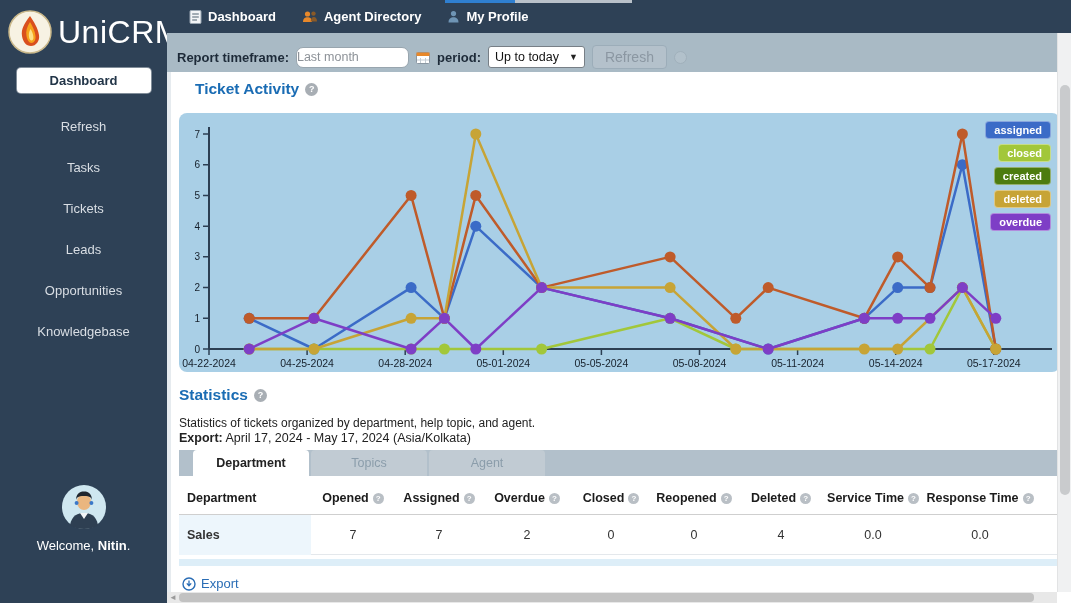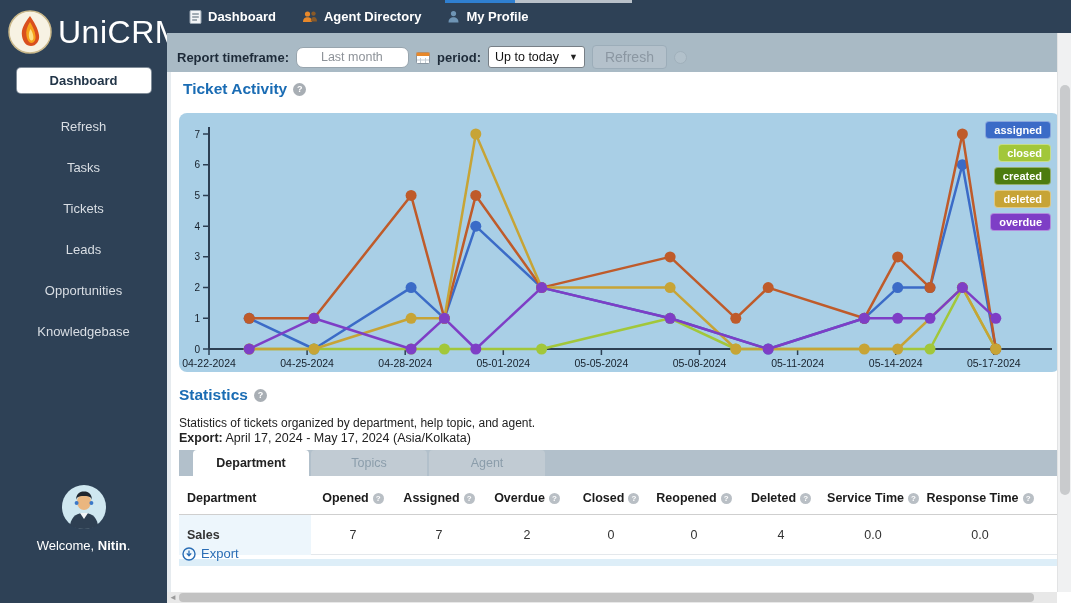--- a/index.html
+++ b/index.html
@@ -20,21 +20,21 @@
 
   
   #main{position:absolute;left:167px;top:0;width:904px;height:603px;}
   #topnav{position:absolute;left:0;top:0;width:904px;height:33px;background:#2e4156;display:flex;align-items:center;padding-left:22px;gap:26px;}
   .nav-item{display:flex;align-items:center;gap:6px;color:#fff;font-size:13px;font-weight:bold;cursor:pointer;}
   #accent-blue{position:absolute;left:278px;top:0;width:70px;height:3px;background:#2f7fd0;z-index:5;}
   #accent-silver{position:absolute;left:348px;top:0;width:117px;height:3px;background:#b9c1c9;z-index:5;}
 
   #toolbar{position:absolute;left:0;top:33px;width:904px;height:49px;background:#a9bac5;display:flex;align-items:center;padding-left:10px;gap:7px;border-bottom:1px solid #93a5b1;}
   .tb-label{font-size:13px;font-weight:bold;color:#1d2a38;}
-  #timeframe-input{width:113px;height:21px;border:1px solid #98a5ae;border-radius:7px;font-size:12.5px;padding:1px 24px;color:#333;}
+  #timeframe-input{width:113px;height:21px;border:1px solid #98a5ae;border-radius:7px;font-size:12.5px;padding:1px 0;color:#333;}
   #timeframe-input::placeholder{color:#8d9298;}
   #period-select{background:#fff;border:1px solid #777f86;border-radius:3px;height:22px;display:flex;align-items:center;gap:10px;padding:0 6px;font-size:12.5px;color:#111;cursor:pointer;}
   #period-select .chev{font-size:9px;color:#222;}
   #refresh-btn{background:#b4c1cb;border:1px solid #9cadb9;border-radius:4px;color:#8b97a2;font-size:14px;padding:3px 12px;cursor:default;}
   #toolbar-ghost-help{width:13px;height:13px;border-radius:50%;background:#b2c1cb;border:1px solid #a0b0bb;}
 
   #content{position:absolute;left:0;top:72px;width:890px;height:520px;background:#fff;border-left:4px solid #e6ebef;}
   .section-title{position:absolute;font-size:15.5px;font-weight:bold;color:#1a6cb4;display:flex;align-items:center;gap:6px;}
   .help-dot{display:inline-flex;width:13px;height:13px;border-radius:50%;background:#a8aeb4;color:#fff;font-size:9px;font-weight:bold;align-items:center;justify-content:center;cursor:pointer;}
   .help-dot.small{width:11px;height:11px;font-size:8px;background:#b9bfc5;}
@@ -53,21 +53,21 @@
 
   .tbl-grid{position:absolute;left:8px;width:881px;display:grid;grid-template-columns:132px 84px 88px 88px 80px 86px 88px 96px 118px;align-items:center;}
   #tbl-header{top:410px;height:33px;border-bottom:1px solid #cfcfcf;}
   #tbl-header .hcell{font-size:12.5px;font-weight:bold;color:#1c1c1c;text-align:center;display:flex;align-items:center;justify-content:center;gap:4px;}
   #tbl-header .hcell:first-child{justify-content:flex-start;padding-left:8px;}
   #tbl-row{top:443px;height:40px;border-bottom:1px solid #e4e8ec;}
   #tbl-row .cell{font-size:12.5px;color:#333;text-align:center;}
   #tbl-row .cell:first-child{background:#edf6fc;font-weight:bold;text-align:left;padding-left:8px;height:40px;line-height:40px;}
   #row-strip{position:absolute;left:8px;top:487px;width:881px;height:7px;background:#ddeef8;}
 
-  #export-link{position:absolute;left:11px;top:474px;display:flex;align-items:center;gap:5px;color:#2a6db5;font-size:13px;cursor:pointer;}
+  #export-link{position:absolute;left:11px;top:504px;display:flex;align-items:center;gap:5px;color:#2a6db5;font-size:13px;cursor:pointer;}
 
   
   #vscroll{position:absolute;right:0;top:33px;width:14px;height:559px;background:#f0f1f2;border-left:1px solid #e2e3e4;}
   #vscroll-thumb{position:absolute;left:2px;top:52px;width:10px;height:410px;background:#c9cbcd;border-radius:5px;}
   #hscroll{position:absolute;left:0;bottom:0;width:890px;height:11px;background:#e8e8e8;display:flex;align-items:center;}
   #hscroll-arrow{font-size:8px;color:#9a9a9a;width:12px;text-align:center;}
   #hscroll-thumb{height:9px;width:855px;background:#c2c2c2;border-radius:4px;}
 </style>
 </head>
 <body>
@@ -152,21 +152,21 @@
       <span class="tb-label">period:</span>
       <div id="period-select">
         <span>Up to today</span>
         <span class="chev">▼</span>
       </div>
       <button id="refresh-btn">Refresh</button>
       <span id="toolbar-ghost-help"></span>
     </div>
 
     <div id="content">
-      <div class="section-title" style="left:12px;top:8px;">
+      <div class="section-title" style="left:24px;top:8px;">
         <span>Ticket Activity</span>
         <span class="help-dot">?</span>
       </div>
 
       <div id="chart-box">
         <svg id="chart-svg" width="881" height="259" viewBox="0 0 881 259">
             <line x1="30" y1="14" x2="30" y2="236" stroke="#2c3f53" stroke-width="2"></line>
             <line x1="30" y1="236" x2="873" y2="236" stroke="#2c3f53" stroke-width="2"></line>
             <line x1="24" y1="236" x2="30" y2="236" stroke="#2c3f53" stroke-width="1.5"></line>
             <text x="21" y="239.5" text-anchor="end" font-size="10" fill="#16202b">0</text>

